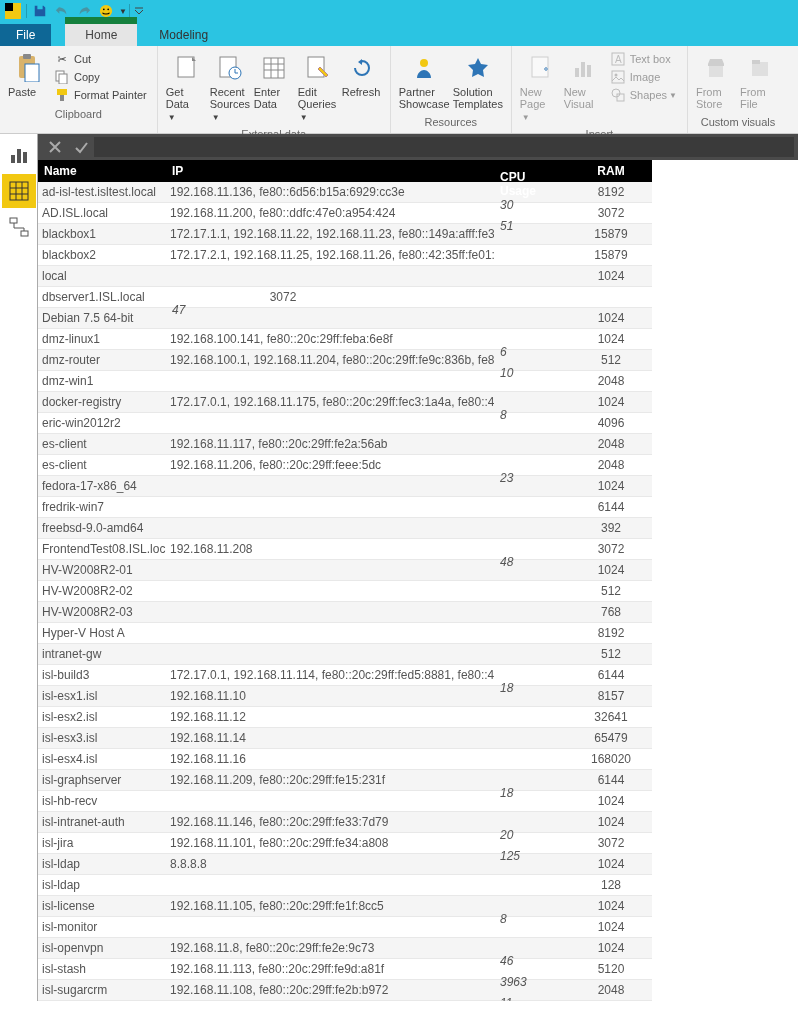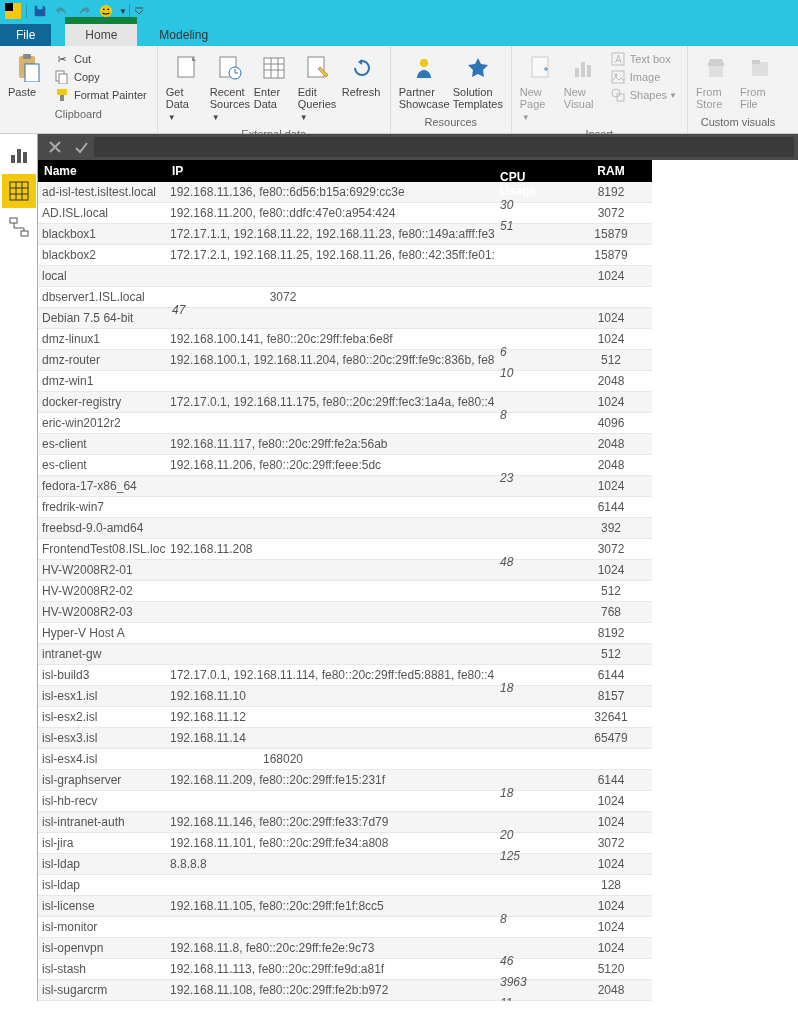--- a/index.html
+++ b/index.html
@@ -510,20 +510,21 @@
             <div class="col-ram">32641</div>
           </div>
           <div class="grid-row">
             <div class="col-name">isl-esx3.isl</div>
             <div class="col-ip">192.168.11.14</div>
             <div class="col-cpu"></div>
             <div class="col-ram">65479</div>
           </div>
           <div class="grid-row">
             <div class="col-name">isl-esx4.isl</div>
+            <div class="col-ip">192.168.11.16</div>
             <div class="col-cpu"></div>
             <div class="col-ram">168020</div>
           </div>
           <div class="grid-row">
             <div class="col-name">isl-graphserver</div>
             <div class="col-ip">192.168.11.209, fe80::20c:29ff:fe15:231f</div>
             <div class="col-cpu">18</div>
             <div class="col-ram">6144</div>
           </div>
           <div class="grid-row">

